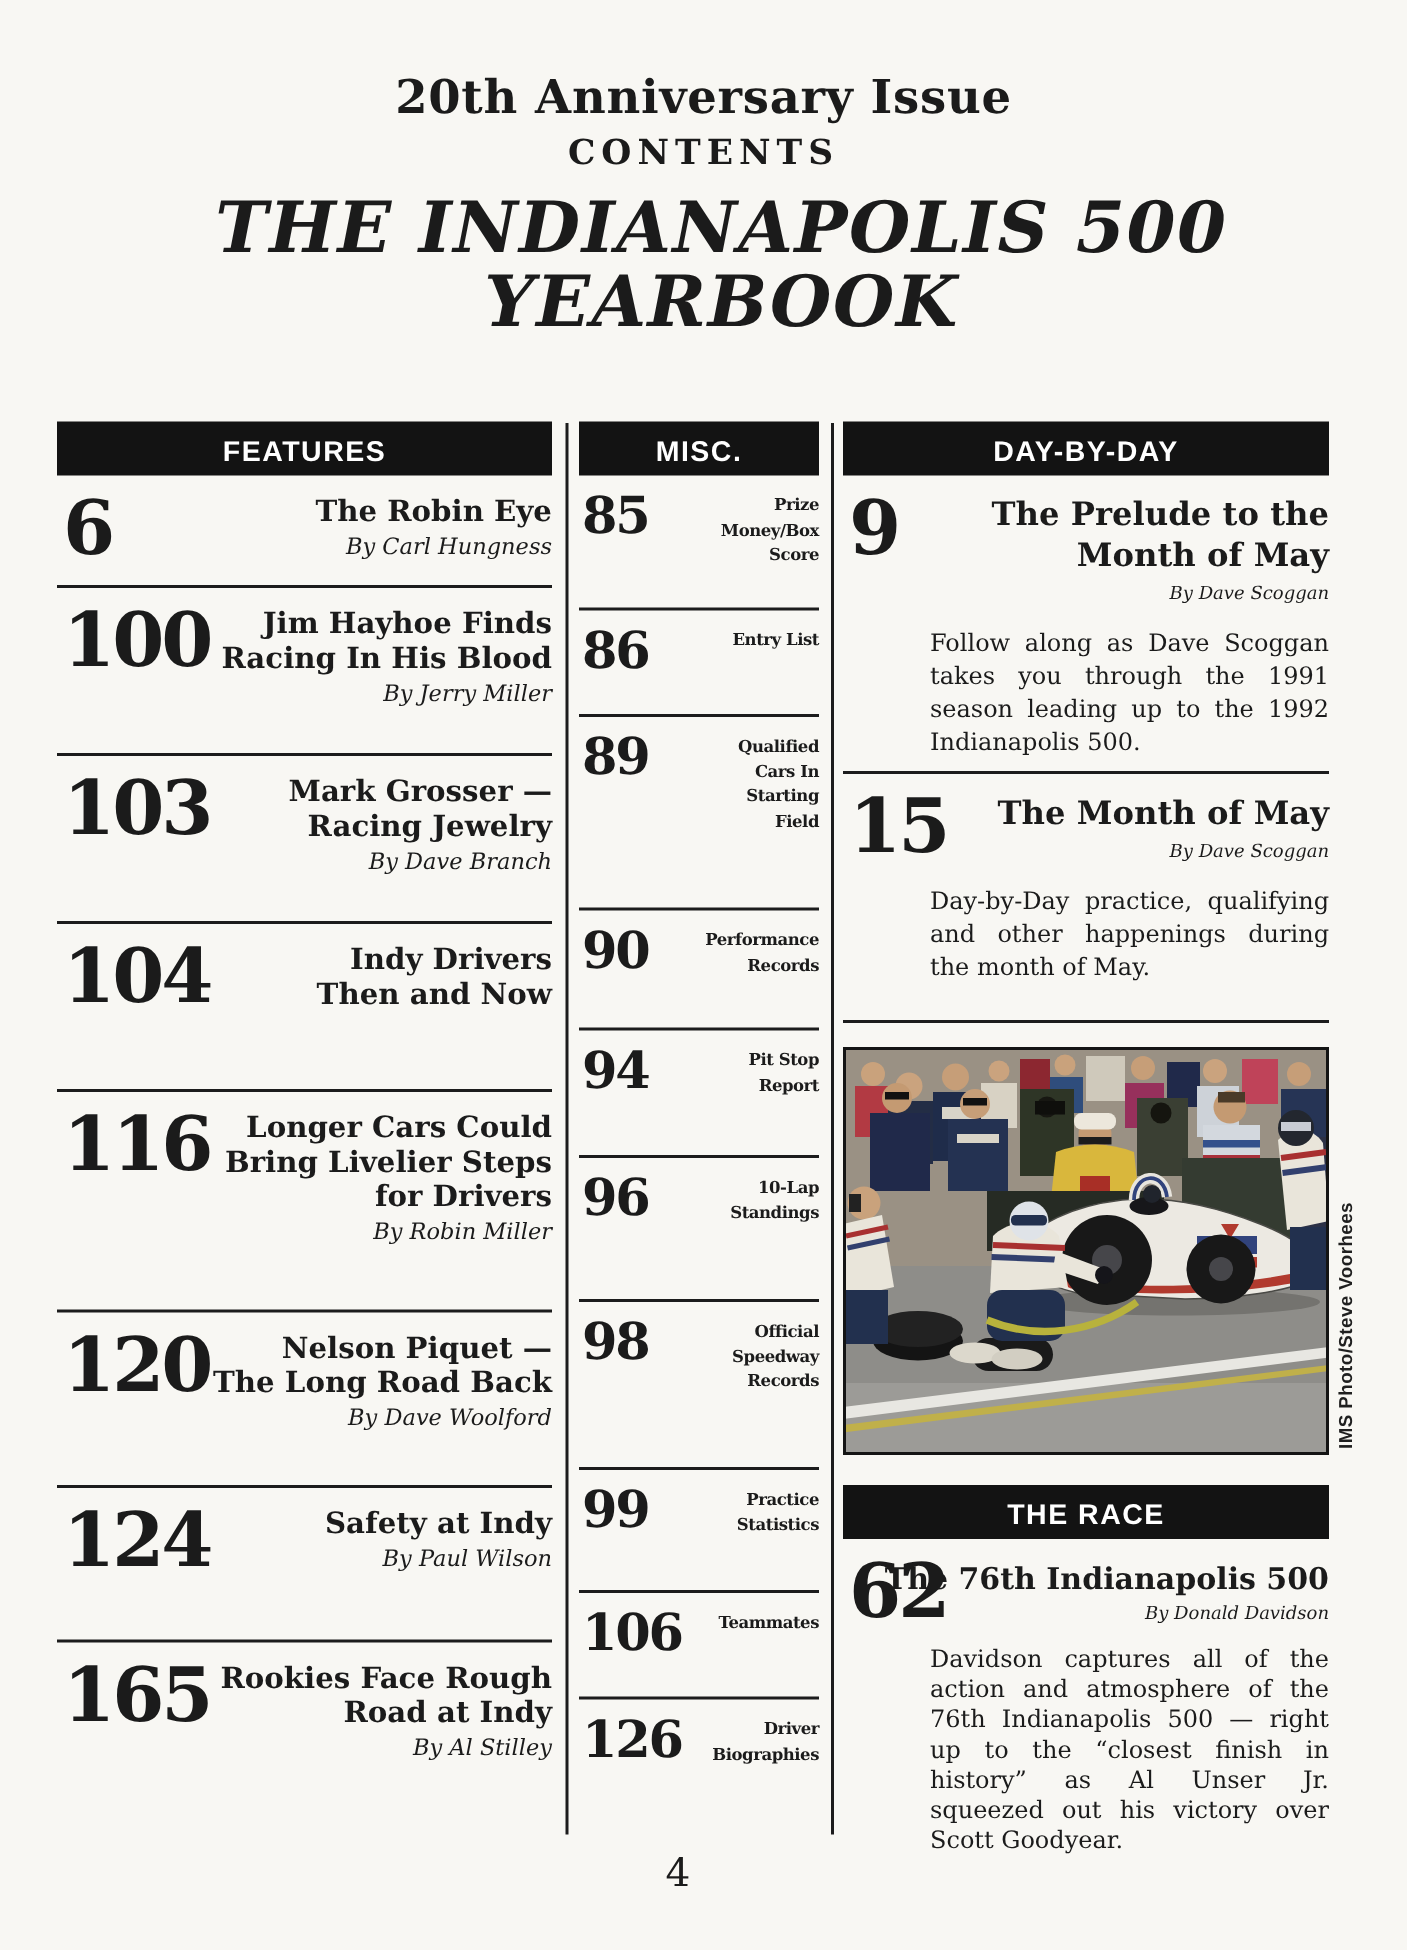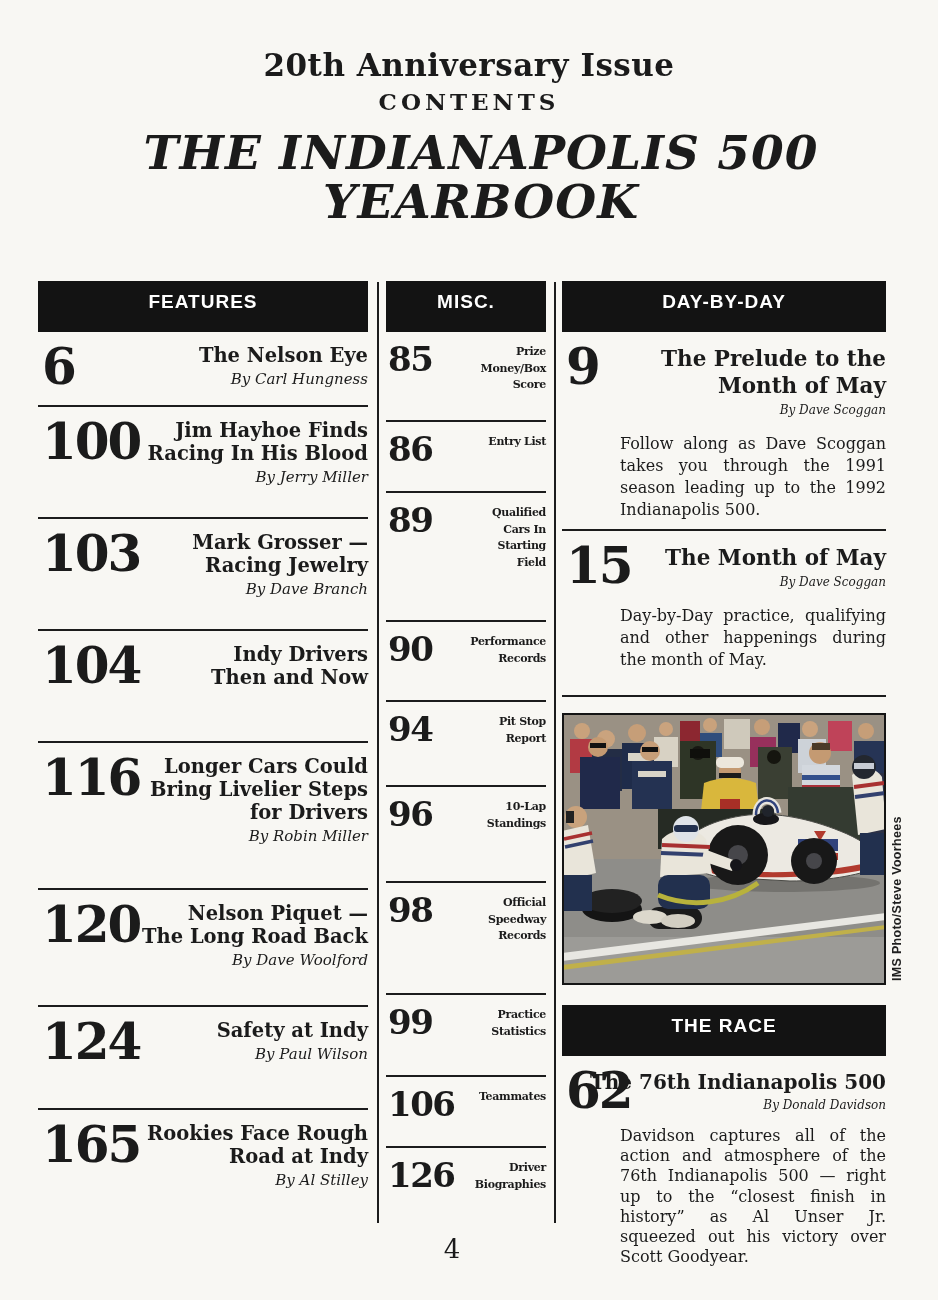--- a/index.html
+++ b/index.html
@@ -28,21 +28,21 @@
   .colgap2 { width:16px; }
   .col-day { width:324px; }
   .vdiv { position:absolute; top:1px; width:2px; height:941px; background:#1c1c1c; }
   .vdiv-1 { left:339px; }
   .vdiv-2 { left:516px; }
 
   .bar {
     background:#131313; color:#fff;
     font-family:"Liberation Sans", sans-serif; font-weight:bold;
     font-size:19px; letter-spacing:1px;
-    text-align:center; height:51px; line-height:41px;
+    text-align:center; height:36px; line-height:41px;
   }
 
   
   .entry { position:relative; border-bottom:2px solid #1c1c1c; padding:12px 0 8px; }
   .entry.no-rule { border-bottom:none; }
   .num {
     position:absolute; left:4px; top:12px;
     font-weight:bold; font-size:50px; line-height:.92; letter-spacing:-2px;
   }
   .txt { width:100%; text-align:right; }
@@ -100,21 +100,21 @@
   </div>
 
   <div class="columns">
 
     <section class="col col-features">
       <div class="bar">FEATURES</div>
 
       <div class="entry mh75">
         <div class="num">6</div>
         <div class="txt">
-            <div class="title">The Nelson Eye</div>
+            <div class="title">The Robin Eye</div>
         <div class="byline">By Carl Hungness</div>
           </div>
       </div>
       <div class="entry mh112">
         <div class="num">100</div>
         <div class="txt">
             <div class="title">Jim Hayhoe Finds
 Racing In His Blood</div>
         <div class="byline">By Jerry Miller</div>
           </div>

